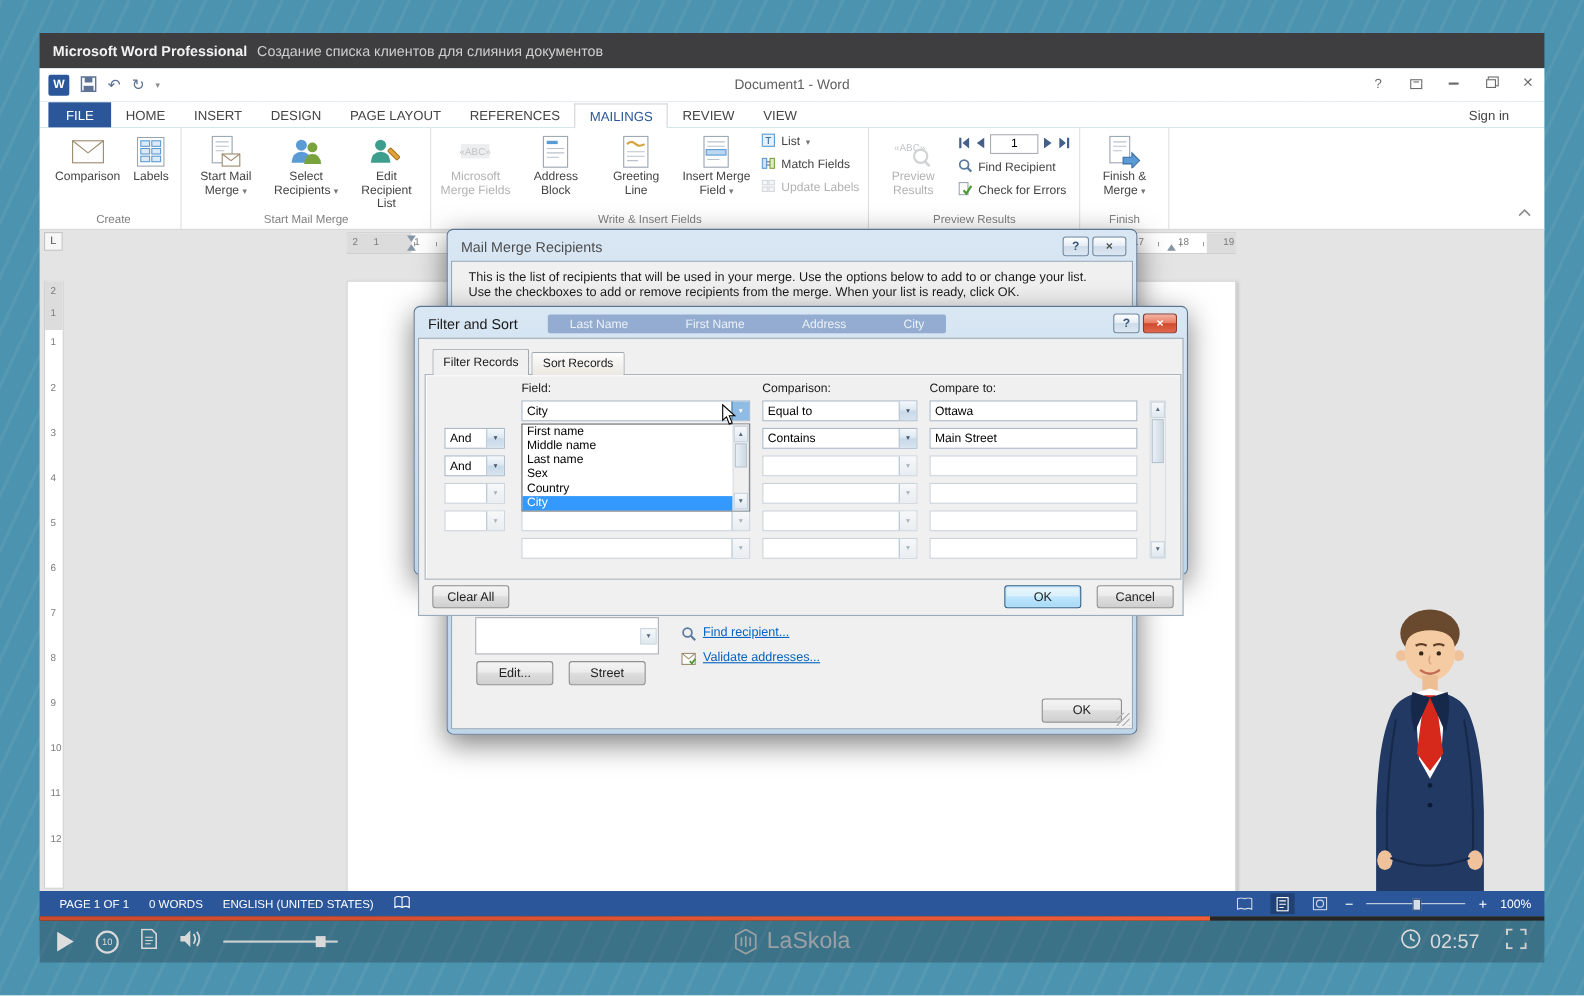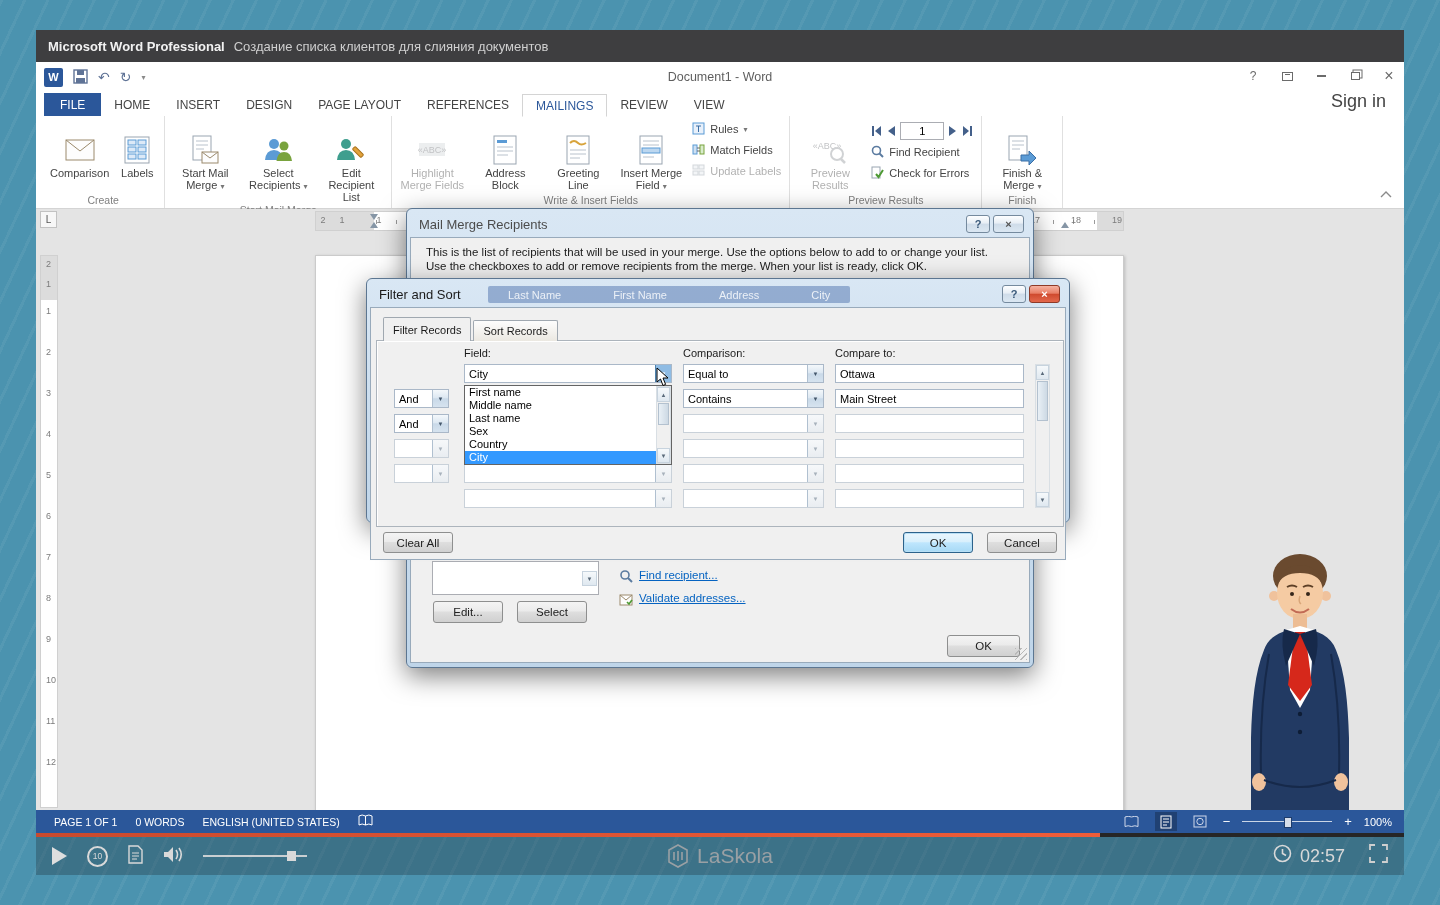--- a/index.html
+++ b/index.html
@@ -24,29 +24,29 @@
 .bar-min{width:9px;height:2px;background:#6b6b6b;display:inline-block;}
 .box-restore{width:9px;height:8px;border:1px solid #6b6b6b;display:inline-block;box-shadow:2px -2px 0 -0.5px #fff,2px -2px 0 0.5px #6b6b6b;}
 .ribbonopt{width:11px;height:9px;border:1px solid #6b6b6b;display:inline-block;position:relative;}
 .ribbonopt::after{content:"";position:absolute;left:2px;top:1px;width:5px;height:3px;border-top:1px solid #6b6b6b;}
 
 
 .tabrow{position:absolute;left:36px;top:92px;width:1368px;height:24px;background:#fff;display:flex;align-items:flex-end;padding-left:8px;}
 .wtab{font-size:12px;color:#444;padding:0 13px;height:23px;display:flex;align-items:center;}
 .wtab.file{background:#2b579a;color:#fff;padding:0 16px;height:23px;}
 .wtab.on{color:#2b579a;border:1px solid #d4d4d4;border-bottom:1px solid #fff;background:#fff;margin-bottom:-1px;z-index:2;}
-.signin{position:absolute;right:18px;bottom:4px;color:#444;font-size:18px;}
+.signin{position:absolute;right:32px;bottom:4px;color:#444;font-size:12px;}
 
 
 .ribbon{position:absolute;left:36px;top:116px;width:1368px;height:93px;background:#fff;border-bottom:1px solid #d4d4d4;display:flex;padding-left:6px;}
 .rgroup{display:flex;flex-direction:column;padding:1px 4px 0;border-right:1px solid #e0e0e0;}
 .rbody{flex:1;display:flex;align-items:stretch;gap:1px;}
 .rlabel{height:15px;font-size:10.5px;color:#808080;text-align:center;line-height:14px;}
 .rbtn-big{display:flex;flex-direction:column;align-items:center;justify-content:flex-start;padding:4px 4px 0;color:#444;font-size:11px;line-height:12px;text-align:center;min-width:46px;}
-.rbtn-big .ric{height:34px;display:flex;align-items:center;justify-content:flex-end;margin-top:12px;}
+.rbtn-big .ric{height:34px;display:flex;align-items:center;justify-content:flex-end;}
 .rbtn-big .rlbl{max-width:64px;}
 .dda{font-size:8px;color:#777;}
 .disabled{opacity:.42;filter:grayscale(65%);}
 .smallcol{display:flex;flex-direction:column;justify-content:flex-start;padding-top:3px;gap:3px;}
 .rbtn-small{display:flex;align-items:center;gap:5px;font-size:11px;color:#444;height:18px;padding:0 4px;white-space:nowrap;}
 .navrow{display:flex;align-items:center;gap:5px;height:20px;padding:2px 4px 0;}
 .recin{width:44px;height:18px;border:1px solid #abadb3;font-size:11px;text-align:center;font-family:inherit;}
 .collapse{position:absolute;right:12px;bottom:6px;}
 
 
@@ -255,21 +255,21 @@
 
     <div class="rgroup">
       <div class="rbody">
         <div class="rbtn-big disabled">
           <span class="ric">
               <svg width="30" height="26" viewBox="0 0 30 26">
                 <rect x="2" y="6" width="26" height="13" fill="#cfd8e2"></rect>
                 <text x="15" y="16" text-anchor="middle" font-size="9" fill="#66707c">«ABC»</text>
               </svg>
             </span>
-          <span class="rlbl">Highlight Merge Fields</span>
+          <span class="rlbl">Microsoft Merge Fields</span>
         </div>
         <div class="rbtn-big">
           <span class="ric">
               <svg width="26" height="30" viewBox="0 0 26 30">
                 <rect x="2" y="1" width="22" height="28" fill="#fff" stroke="#9aa5b1"></rect>
                 <rect x="5" y="5" width="10" height="3" fill="#5b9bd5"></rect>
                 <g stroke="#b9c2cc">
                   <line x1="5" y1="12" x2="21" y2="12"></line>
                   <line x1="5" y1="16" x2="21" y2="16"></line>
                   <line x1="5" y1="20" x2="16" y2="20"></line>
@@ -305,21 +305,21 @@
               </svg>
             </span>
           <span class="rlbl"><span>Insert Merge Field</span> <span class="dda">▾</span></span>
         </div>
         <div class="smallcol">
           <div class="rbtn-small">
             <span><svg width="13" height="13" viewBox="0 0 13 13">
                   <rect x="1" y="1" width="11" height="11" fill="#e8f0fa" stroke="#5b9bd5"></rect>
                   <path d="M4 4 h5 M6.5 4 v6" stroke="#3a6ea5"></path>
                 </svg></span>
-            <span>Rules</span> 
+            <span>List</span> 
               <span class="dda">▾</span>
           </div>
           <div class="rbtn-small">
             <span><svg width="13" height="13" viewBox="0 0 13 13">
                   <rect x="1" y="2" width="4" height="9" fill="#cfe0f2" stroke="#5b9bd5"></rect>
                   <rect x="8" y="2" width="4" height="9" fill="#d9eccb" stroke="#79a33e"></rect>
                   <path d="M5 5 h3 M5 8 h3" stroke="#666"></path>
                 </svg></span>
             <span>Match Fields</span>
           </div>
@@ -478,39 +478,39 @@
       </div>
     </div>
     <div class="dlg-body" style="height:426px;">
       <div class="lbl7" style="left:15px;top:22px;white-space:nowrap;overflow:hidden;max-width:595px;font-size:11.5px;">Use the checkboxes to add or remove recipients from the merge.  When your list is ready, click OK.</div>
       <div class="lbl7" style="left:15px;top:8px;white-space:nowrap;overflow:hidden;max-width:595px;font-size:11.5px;">This is the list of recipients that will be used in your merge.  Use the options below to add to or change your list.</div>
 
       <div style="position:absolute;left:21px;top:323px;width:167px;height:34px;background:#fff;border:1px solid #abadb3;">
         <span style="position:absolute;right:1px;top:9px;width:15px;height:15px;background:linear-gradient(#f6f9fb,#dfe8f0);border:1px solid #c7d3de;display:flex;align-items:center;justify-content:center;font-size:6px;color:#5a6a7a;">▼</span>
       </div>
       <div class="btn7" style="position:absolute;left:22px;top:363px;width:70px;height:22px;">Edit...</div>
-      <div class="btn7" style="position:absolute;left:106px;top:363px;width:70px;height:22px;">Select</div>
+      <div class="btn7" style="position:absolute;left:106px;top:363px;width:70px;height:22px;">Street</div>
 
       <span style="position:absolute;left:208px;top:331px;"><svg width="14" height="14" viewBox="0 0 14 14">
             <circle cx="6" cy="6" r="4" fill="none" stroke="#5b7ba0" stroke-width="1.6"></circle>
             <line x1="9" y1="9" x2="13" y2="13" stroke="#5b7ba0" stroke-width="2"></line>
           </svg></span>
       <span class="lnk" style="position:absolute;left:228px;top:331px;">Find recipient...</span>
       <span style="position:absolute;left:208px;top:354px;"><svg width="14" height="12" viewBox="0 0 14 12">
             <rect x="1" y="1" width="12" height="10" fill="#fdfdfd" stroke="#9b8a6c"></rect>
             <path d="M1 1 L7 6 L13 1" fill="none" stroke="#9b8a6c"></path>
             <path d="M8 8 l2 2 L13 6" fill="none" stroke="#4e9a34" stroke-width="1.6"></path>
           </svg></span>
       <span class="lnk" style="position:absolute;left:228px;top:354px;">Validate addresses...</span>
       <div class="btn7" style="position:absolute;left:536px;top:397px;width:73px;height:22px;">OK</div>
       <span class="grip"></span>
     </div>
   </div>
 
-  <div class="dlg" style="left:366px;top:278px;width:704px;height:245px;z-index:40;">
+  <div class="dlg" style="left:376px;top:278px;width:704px;height:245px;z-index:40;">
     <div class="dlg-tb">
       <span>Filter and Sort</span>
       <div class="ghost">
         <span>Last Name</span>
         <span>First Name</span>
         <span>Address</span>
         <span>City</span>
       </div>
       <div class="tbbtns">
         <div class="aero-btn">?</div>

